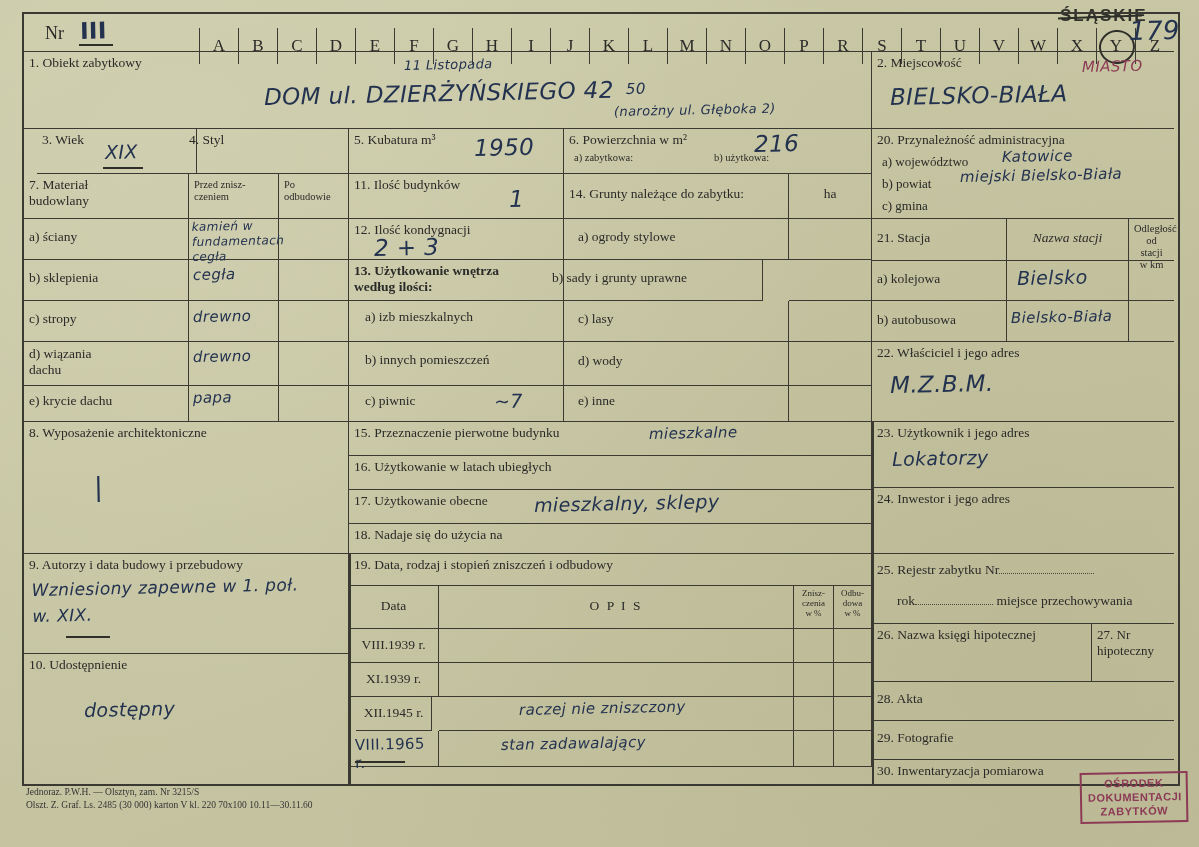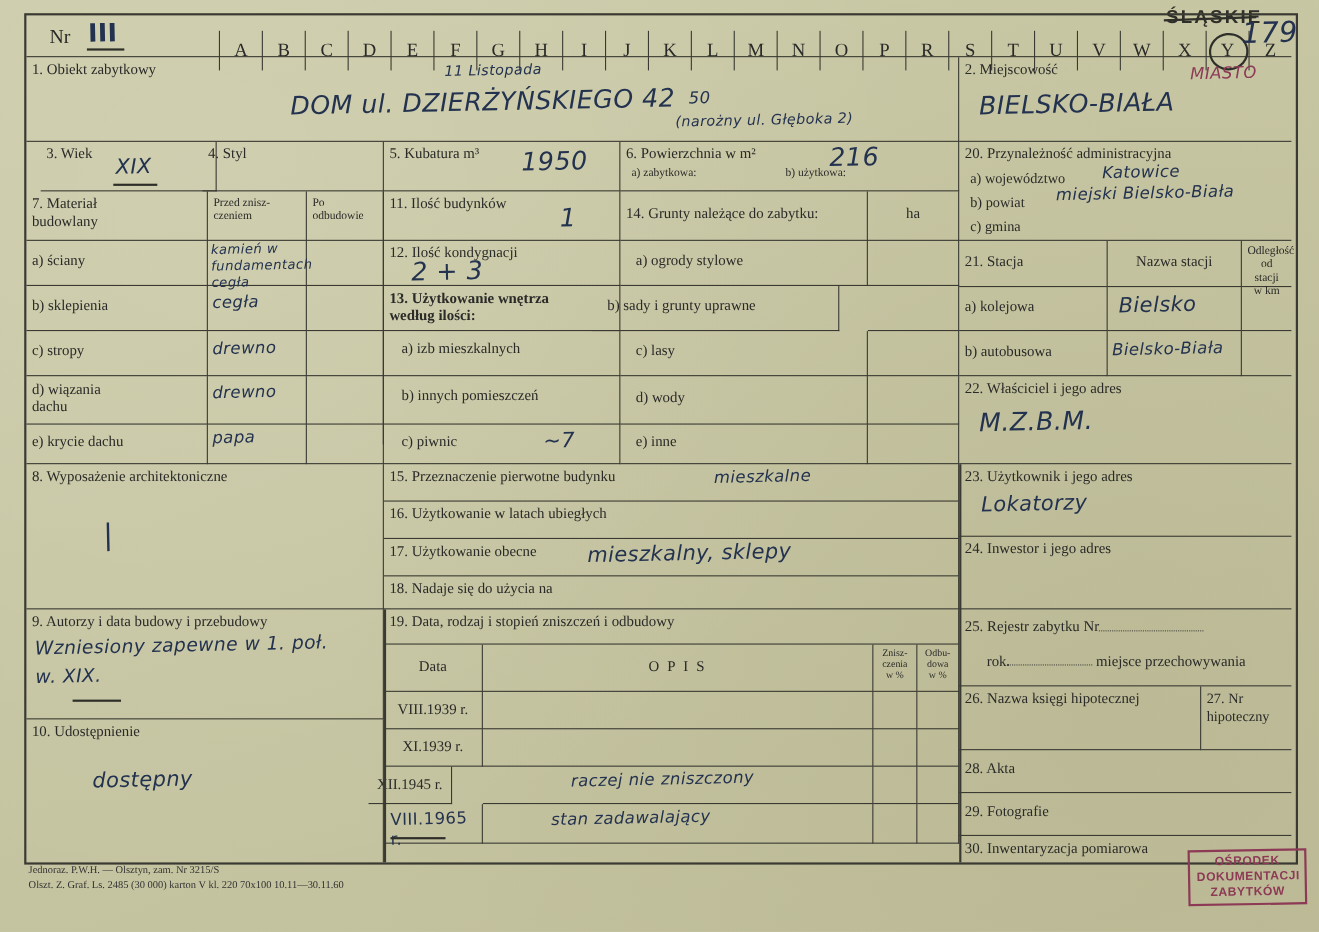--- a/index.html
+++ b/index.html
@@ -259,21 +259,21 @@
 
     <div class="cell bb br" style="left:540px;top:372px;width:225px;height:36px;">
       <div class="lbl" style="padding-top:7px;padding-left:14px;">e) inne</div>
     </div>
     <div class="cell bb br" style="left:765px;top:372px;width:83px;height:36px;"></div>
 
     <div class="cell bb br" style="left:848px;top:205px;width:135px;height:42px;">
       <div class="lbl" style="padding-top:11px;">21. Stacja</div>
     </div>
     <div class="cell bb br" style="left:983px;top:205px;width:122px;height:42px;">
-      <div class="lbl ctr" style="padding-top:11px;">Nazwa stacji</div>
+      <div class="lbl ctr" style="padding-top:11px;font-style:italic;">Nazwa stacji</div>
     </div>
     <div class="cell bb" style="left:1105px;top:205px;width:45px;height:42px;">
       <div class="lbl tiny ctr" style="white-space:pre-line;padding-top:4px;line-height:1.15;">Odległość
 od stacji
 w km</div>
     </div>
 
     <div class="cell bb br" style="left:848px;top:247px;width:135px;height:40px;">
       <div class="lbl" style="padding-top:10px;">a) kolejowa</div>
     </div>
@@ -365,21 +365,21 @@
 
     <div class="cell bb br" style="left:325px;top:649px;width:90px;height:34px;">
       <div class="lbl ctr" style="padding-top:8px;">XI.1939 r.</div>
     </div>
     <div class="cell bb br" style="left:415px;top:649px;width:355px;height:34px;">
       <div class="hw sm" style="position:absolute;left:60px;top:5px;"></div>
     </div>
     <div class="cell bb br" style="left:770px;top:649px;width:40px;height:34px;"></div>
     <div class="cell bb br" style="left:810px;top:649px;width:38px;height:34px;"></div>
 
-    <div class="cell bb br" style="left:311px;top:683px;width:76px;height:34px;">
+    <div class="cell bb br" style="left:332px;top:683px;width:76px;height:34px;">
       <div class="lbl ctr" style="padding-top:8px;">XII.1945 r.</div>
     </div>
     <div class="cell bb br" style="left:415px;top:683px;width:355px;height:34px;">
       <div class="hw sm" style="position:absolute;left:80px;top:4px;">raczej nie zniszczony</div>
     </div>
     <div class="cell bb br" style="left:770px;top:683px;width:40px;height:34px;"></div>
     <div class="cell bb br" style="left:810px;top:683px;width:38px;height:34px;"></div>
 
     <div class="cell bb br" style="left:325px;top:717px;width:90px;height:36px;">
       <div class="hw sm" style="position:absolute;left:6px;top:5px;font-style:normal;">VIII.1965 r.</div>

